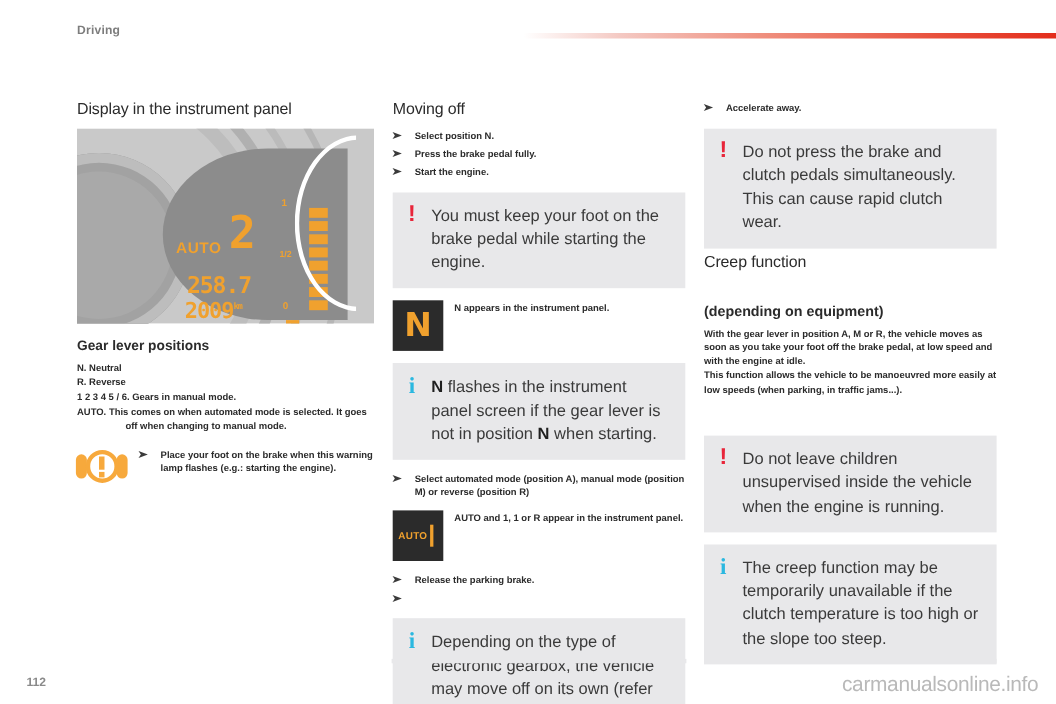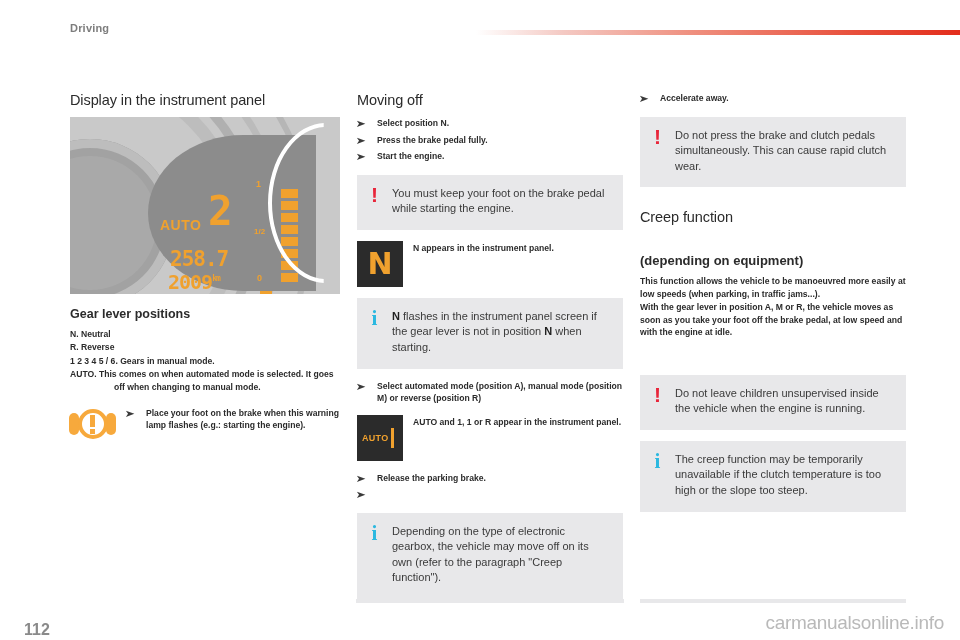--- a/index.html
+++ b/index.html
@@ -126,21 +126,21 @@
   .note {
     display: flex; gap: 11px; padding: 11px 13px 13px 11px;
     background: #e8e8ea; margin-top: 11px;
   }
   .note .mark {
     flex: 0 0 auto; width: 13px; text-align: center;
     font-size: 21px; font-weight: bold; line-height: .9;
   }
   .note.warn .mark { color: #e8253a; }
   .note.info .mark { color: #2bb8e0; font-family: "Liberation Serif", serif; }
-  .note .txt { font-size: 11px; color: #3a3a3a; line-height: 1.42; }
+  .note .txt { font-size: 15px; color: #3a3a3a; line-height: 1.42; }
   .note .txt b { font-weight: bold; color: #1f1f1f; }
 
   
   .picto-row { display: flex; gap: 10px; align-items: flex-start; margin-top: 11px; }
   .picto {
     flex: 0 0 auto; width: 46px; height: 46px; background: #2b2b2b;
     position: relative;
   }
   .picto .glyph-n {
     position: absolute; left: 0; right: 0; top: 50%; transform: translateY(-50%);
@@ -182,22 +182,22 @@
     border-radius: 6px; background: #f7a93c;
   }
   .lamp-ico .br-l { left: -1px; }
   .lamp-ico .br-r { left: 36px; }
   .lamp-txt-wrap { display: flex; gap: 8px; }
 
   .hang { padding-left: 44px; text-indent: -44px; }
 
   
   .page-num {
-    position: absolute; left: 24px; bottom: 1px;
-    font-size: 16px; font-weight: bold; color: #8a8a8a;
+    position: absolute; left: 24px; bottom: 13px;
+    font-size: 11px; font-weight: bold; color: #8a8a8a;
   }
   .watermark {
     position: absolute; right: 16px; bottom: 6px;
     font-size: 19px; color: #b9b9b9; letter-spacing: -.3px;
   }
   .foot-rule-a { position: absolute; left: 356px; bottom: 37px; width: 268px; height: 4px; background:#e8e8ea; }
   .foot-rule-b { position: absolute; left: 640px; bottom: 37px; width: 266px; height: 4px; background:#e8e8ea; }
 </style>
 </head>
 <body>
@@ -336,26 +336,26 @@
     <div class="bullet-row">
       <div class="bullet-ico">➤</div>
       <div class="bullet-txt">Accelerate away.</div>
     </div>
 
     <div class="note warn">
       <div class="mark">!</div>
       <div class="txt">Do not press the brake and clutch pedals simultaneously. This can cause rapid clutch wear.</div>
     </div>
 
-    <h2 class="sec-title creep" style="margin-top:22px">Creep function</h2>
+    <h2 class="sec-title creep" style="margin-top:5px">Creep function</h2>
     <div class="sec-sub">(depending on equipment)</div>
 
     <div class="body-txt">
+      <p>With the gear lever in position A, M or R, the vehicle moves as soon as you take your foot off the brake pedal, at low speed and with the engine at idle.</p>
       <p>This function allows the vehicle to be manoeuvred more easily at low speeds (when parking, in traffic jams...).</p>
-      <p>With the gear lever in position A, M or R, the vehicle moves as soon as you take your foot off the brake pedal, at low speed and with the engine at idle.</p>
     </div>
 
     <div class="note warn" style="margin-top:36px">
       <div class="mark">!</div>
       <div class="txt">Do not leave children unsupervised inside the vehicle when the engine is running.</div>
     </div>
 
     <div class="note info">
       <div class="mark">i</div>
       <div class="txt">The creep function may be temporarily unavailable if the clutch temperature is too high or the slope too steep.</div>

